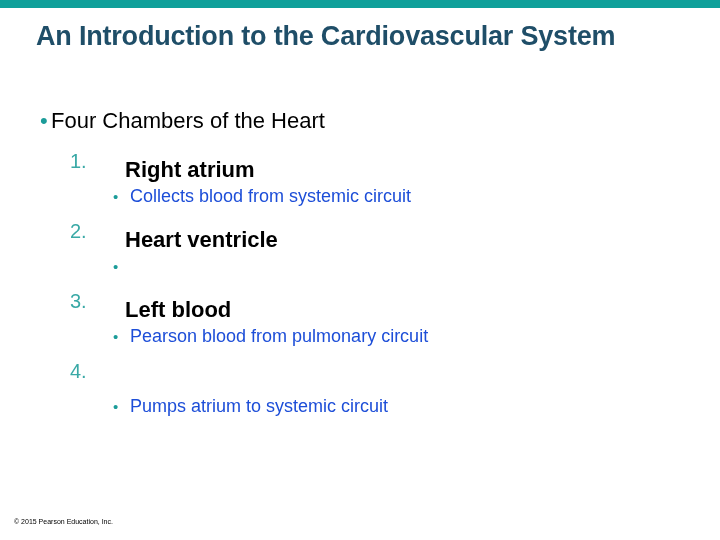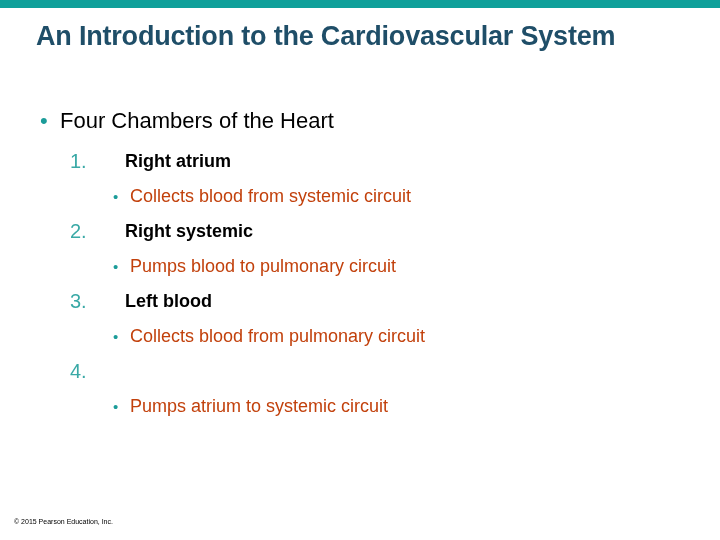--- a/index.html
+++ b/index.html
@@ -55,43 +55,43 @@
   .lvl1 .dot {
     position: absolute;
     left: 40px;
     top: 0px;
     color: #1B9C99;
     font-size: 22px;
     line-height: 30px;
   }
   .lvl1 .txt {
     display: inline-block;
-    margin-left: 22px;
+    margin-left: 13px;
     text-align: center;
   }
   
   .num-item {
     position: relative;
     height: 35px;
   }
   .num-item .num {
     position: absolute;
     left: 70px;
     top: 0;
     width: 36px;
     font-size: 20px;
     line-height: 35px;
     color: #3AA9A6;
     text-align: left;
   }
   .num-item .label {
     position: absolute;
     left: 125px;
-    top: 0;
-    font-size: 18px;
+    top: 8px;
+    font-size: 22px;
     line-height: 35px;
     font-weight: bold;
     color: #000000;
   }
   
   .sub-item {
     position: relative;
     height: 35px;
   }
   .sub-item .dot {
@@ -101,21 +101,21 @@
     font-size: 15px;
     line-height: 35px;
     color: #1B9C99;
   }
   .sub-item .txt {
     position: absolute;
     left: 130px;
     top: 0;
     font-size: 18px;
     line-height: 35px;
-    color: #c2410c;
+    color: #1d4ed8;
   }
   .footer {
     position: absolute;
     left: 14px;
     bottom: 13px;
     font-size: 7px;
     line-height: 10px;
     color: #000000;
     font-family: "Liberation Sans", sans-serif;
   }
@@ -140,34 +140,33 @@
       <span class="num">1.</span>
       <span class="label">Right atrium</span>
     </div>
     <div class="sub-item">
       <span class="dot">•</span>
       <span class="txt">Collects blood from systemic circuit</span>
     </div>
 
     <div class="num-item">
       <span class="num">2.</span>
-      <span class="label">Right systemic</span>
+      <span class="label">Heart ventricle</span>
     </div>
     <div class="sub-item">
       <span class="dot">•</span>
-      <span class="txt">Pumps blood to pulmonary circuit</span>
     </div>
 
     <div class="num-item">
       <span class="num">3.</span>
       <span class="label">Left blood</span>
     </div>
     <div class="sub-item">
       <span class="dot">•</span>
-      <span class="txt">Collects blood from pulmonary circuit</span>
+      <span class="txt">Pearson blood from pulmonary circuit</span>
     </div>
 
     <div class="num-item">
       <span class="num">4.</span>
     </div>
     <div class="sub-item">
       <span class="dot">•</span>
       <span class="txt">Pumps atrium to systemic circuit</span>
     </div>
 

